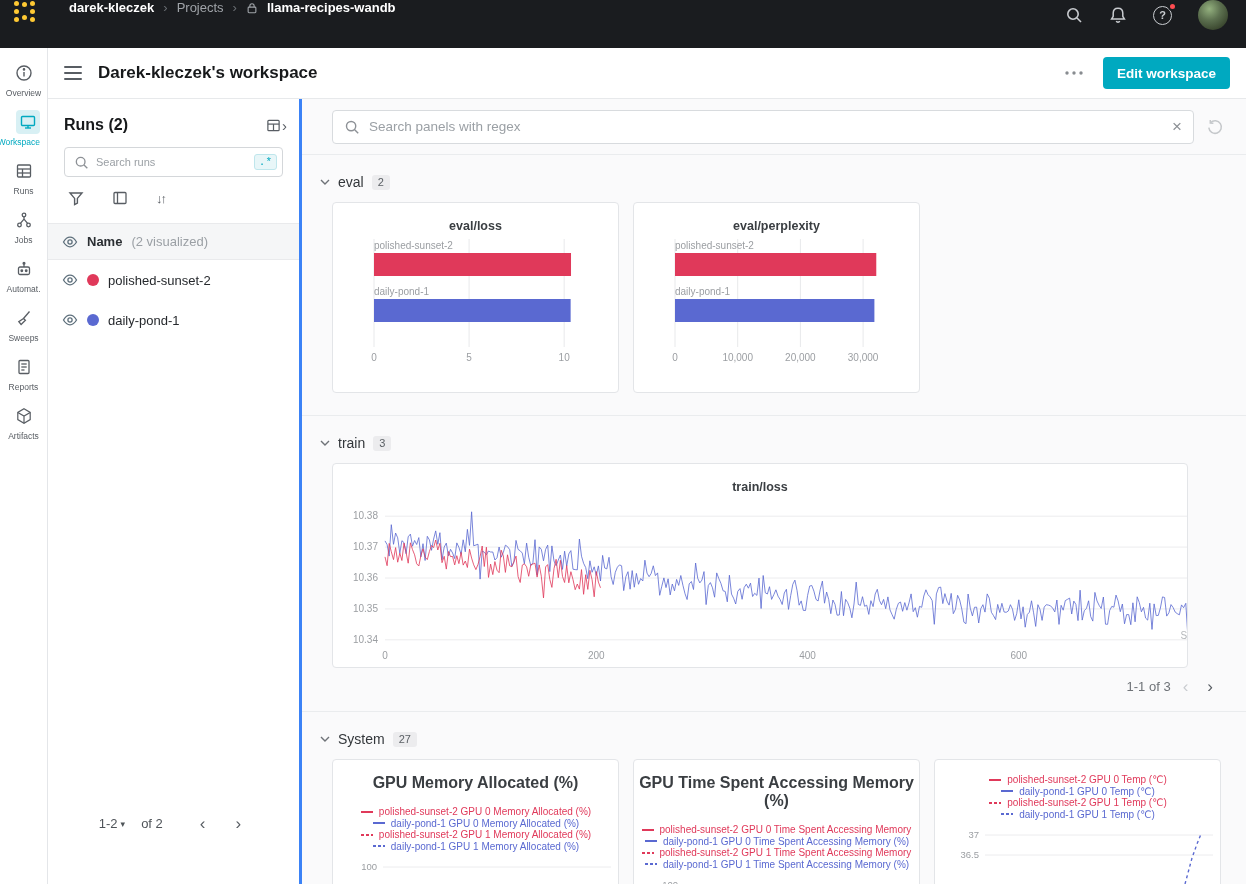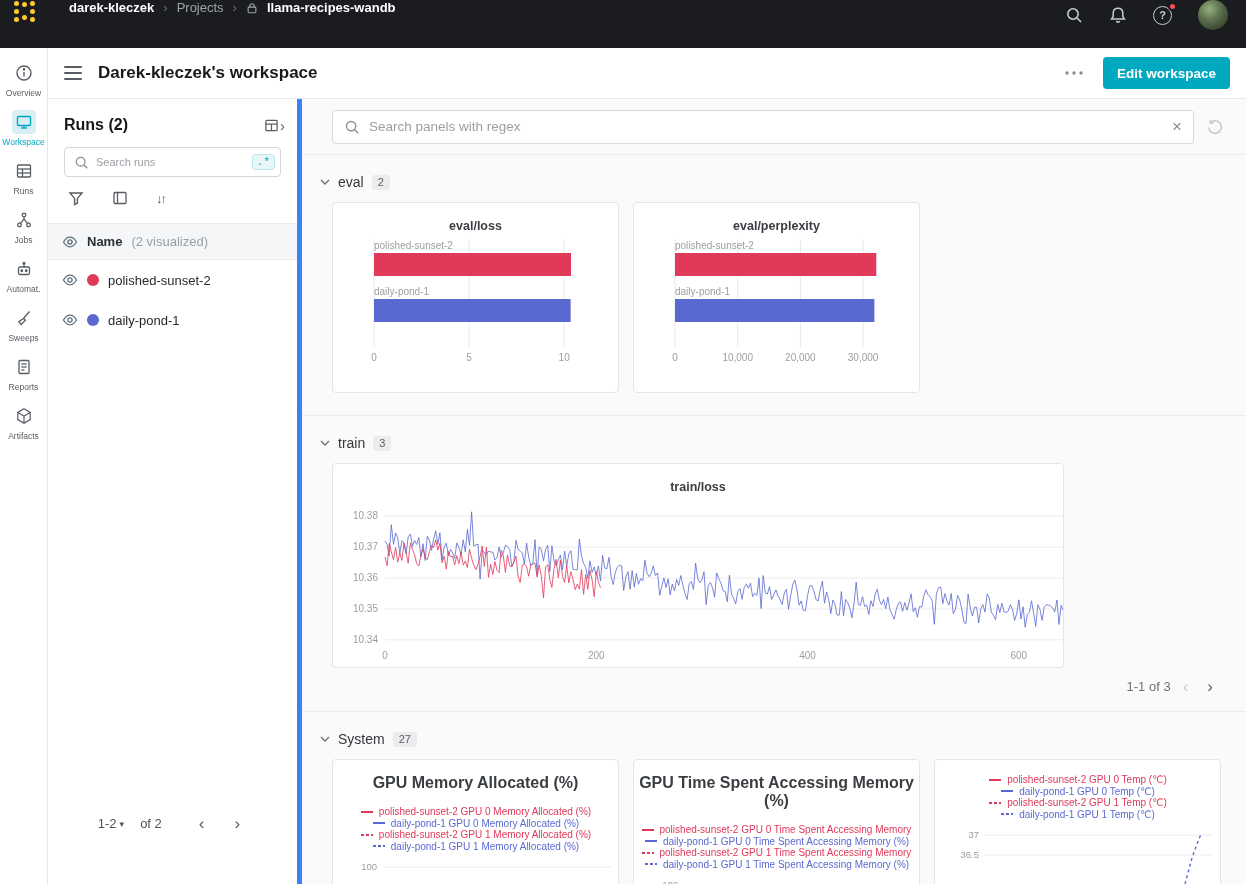--- a/index.html
+++ b/index.html
@@ -36,37 +36,37 @@
   
   .rail { position:absolute; top:48px; left:0; bottom:0; width:48px; background:#fff;
     border-right:1px solid #e4e6e9; display:flex; flex-direction:column; align-items:center;
     padding-top:8px; gap:1px; z-index:5; }
   .rail-item { width:33px; padding:5px 0 6px; display:flex; flex-direction:column; align-items:center;
     gap:3px; color:#585d63; cursor:pointer; }
   .rail-item .icon-box { width:24px; height:24px; border-radius:4px; display:flex; align-items:center; justify-content:center; }
   .rail-item svg { width:18px; height:18px; }
   .rail-label { font-size:8.5px; color:#585d63; }
   .rail-item.active .icon-box { background:#d8f0f4; }
-  .rail-item.active { color:var(--accent); }
+  .rail-item.active { color:var(--accent);align-items:flex-end; }
   .rail-item.active .rail-label { color:var(--accent); }
 
   
   .ws-header { position:absolute; top:48px; left:48px; right:0; height:51px; background:#fff;
     border-bottom:1px solid #e7e9eb; display:flex; align-items:center; padding:0 16px 0 14px; z-index:4; }
   .hamburger { width:18px; display:flex; flex-direction:column; gap:4px; cursor:pointer; margin-left:2px; }
   .hamburger span { height:1.7px; background:#585d63; border-radius:1px; }
   .ws-title { margin-left:16px; font-size:17px; font-weight:700; color:#17191b; }
   .header-right { margin-left:auto; display:flex; align-items:center; gap:20px; }
   .dots-icon { color:#888c90; cursor:pointer; display:flex; }
   .edit-btn { height:32px; padding:0 14px; background:var(--accent); color:#fff; font-size:13.5px;
     font-weight:700; border:none; border-radius:4px; cursor:pointer; font-family:inherit; }
 
   
   .runs-panel { position:absolute; top:99px; left:48px; width:254px; bottom:0; background:#fff;
-    border-right:5px solid #3b82f6; z-index:3; }
+    border-right:3px solid #3b82f6; z-index:3; }
   .runs-title-row { display:flex; align-items:center; padding:17px 12px 13px 16px; }
   .runs-title { font-size:16px; font-weight:700; color:#17191b; }
   .runs-title-icons { margin-left:auto; display:flex; align-items:center; gap:1px; color:#585d63; cursor:pointer; }
   .mini-chev { font-size:15px; color:#585d63; line-height:1; }
   .runs-search-row { margin:0 16px; display:flex; align-items:center; gap:7px; border:1px solid #d4d7da;
     border-radius:4px; height:30px; padding:0 5px 0 9px; background:#fff; }
   .runs-search-row svg { color:#8d9196; flex:none; }
   .runs-search-input { border:none; outline:none; flex:1; font-size:11px; color:#333; min-width:0;
     font-family:inherit; background:transparent; }
   .runs-search-input::placeholder { color:#9ba0a5; }
@@ -109,21 +109,21 @@
   .section-chevron { color:#6e7277; display:flex; }
   .section-name { font-size:14px; color:#33373b; }
   .count-badge { font-size:11px; color:#5a5f64; background:#ececee; border-radius:3px; padding:1.5px 6px; }
   .panels-row { display:flex; gap:14px; margin-left:14px; }
   .panel-card { background:#fff; border:1px solid #e3e5e8; border-radius:4px; width:287px; height:191px;
     position:relative; cursor:pointer; overflow:hidden; }
   .panel-title { text-align:center; font-size:12.5px; font-weight:700; color:#3a3e42; padding-top:16px; }
   .chart-host { display:block; margin-top:4px; }
   .section-eval { padding-bottom:22px; }
   .section-train { border-top:1px solid #eaecee; padding-bottom:16px; }
-  .train-card { width:732px; height:205px; }
+  .train-card { width:856px; height:205px; }
   .train-card .chart-host { margin-top:6px; }
   .train-pagination { display:flex; justify-content:flex-end; align-items:center; gap:5px;
     margin:10px 26px 0 0; font-size:13px; color:#6e7277; }
   .section-system { border-top:1px solid #eaecee; }
   .gpu-card { height:210px; }
   .gpu-card .panel-title { padding-top:14px; font-size:16px; }
   .gpu-legend { margin-top:14px; display:flex; flex-direction:column; align-items:center; }
   .gpu-legend-row { display:flex; align-items:center; gap:5px; font-size:10px; line-height:11.5px;
     max-width:272px; white-space:nowrap; overflow:hidden; cursor:pointer; }
   .gpu-legend-row svg { flex:none; }

